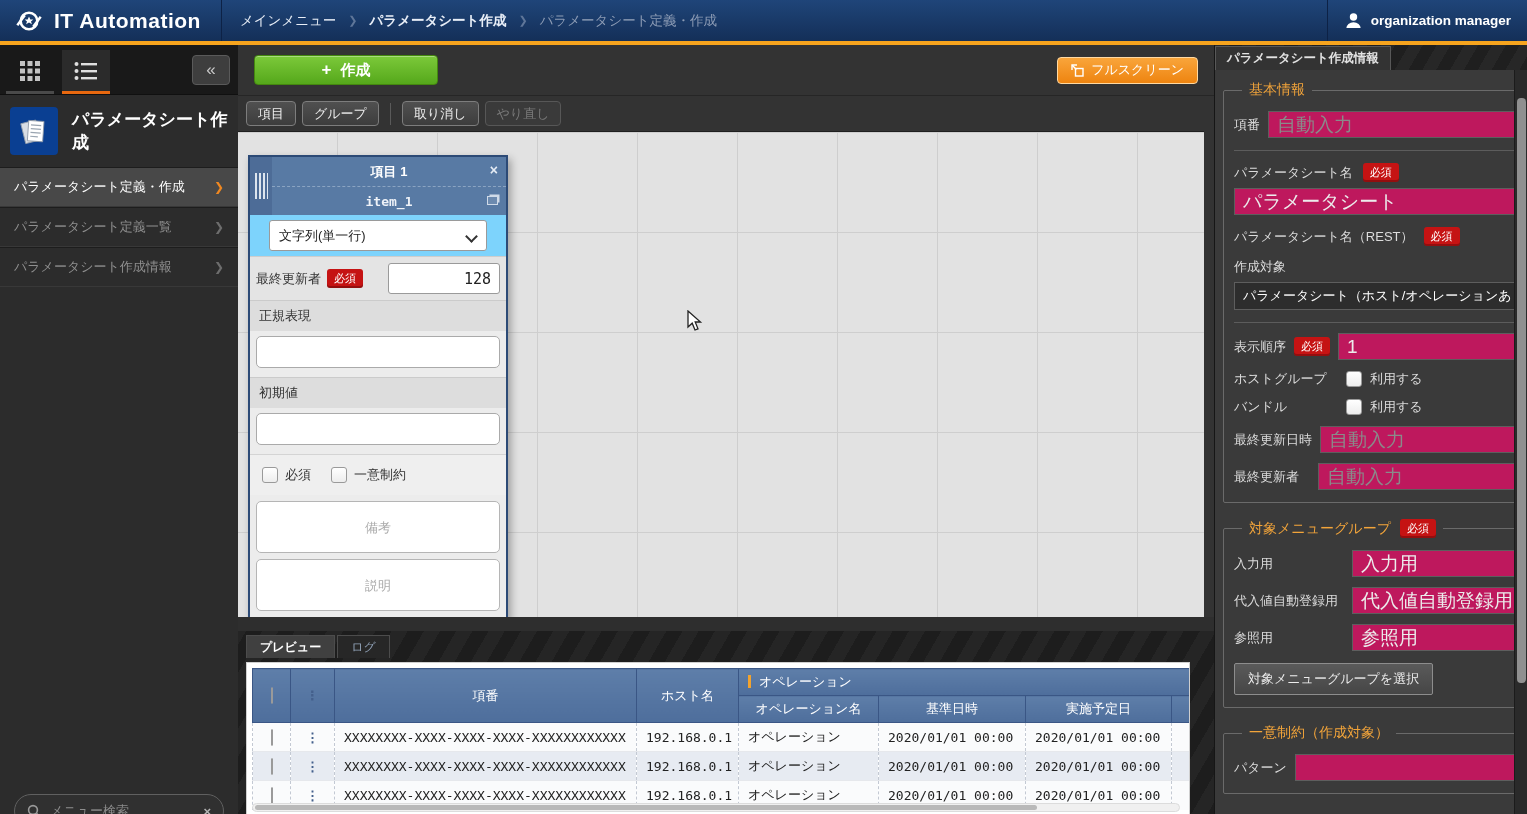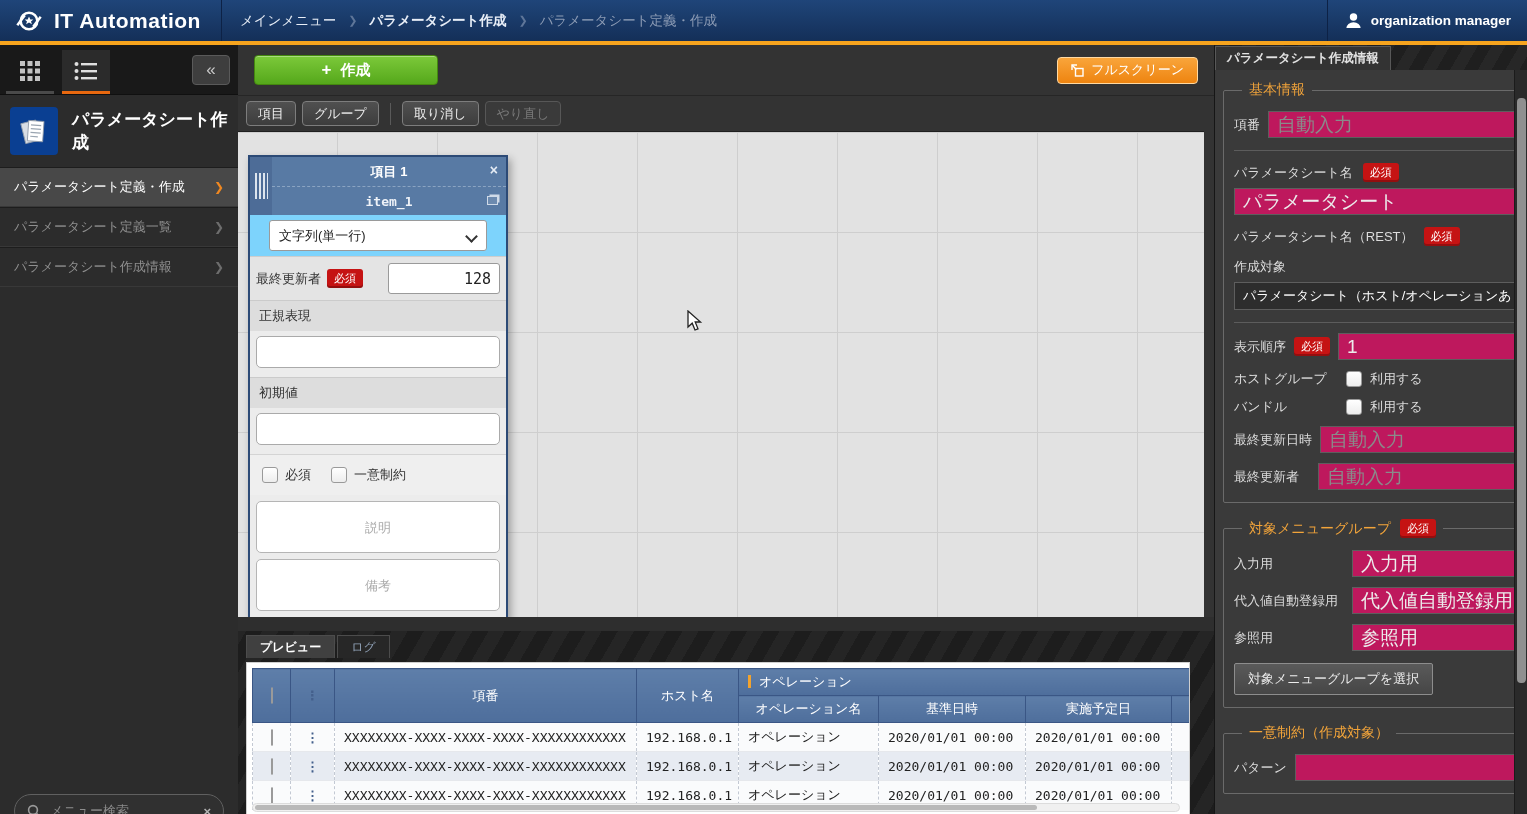--- a/index.html
+++ b/index.html
@@ -358,22 +358,22 @@
         <div class="row-checks">
           <span class="chk-group">
             <span class="cbx"></span>
             <span>必須</span>
           </span>
           <span class="chk-group">
             <span class="cbx"></span>
             <span>一意制約</span>
           </span>
         </div>
+        <textarea placeholder="備考" style=""></textarea>
         <textarea placeholder="説明" style=""></textarea>
-        <textarea placeholder="備考" style=""></textarea>
       </div>
 
       <svg class="cursor-arrow" width="18" height="22" viewBox="0 0 18 22">
         <path d="M1 1 L1 17 L5.2 13.2 L8 20 L11 18.8 L8.2 12 L13.5 12 Z" fill="#fff" stroke="#222" stroke-width="1.3"></path>
       </svg>
     </div>
 
     <div class="preview">
       <div class="preview-gap"></div>
       <div class="ptabs">

